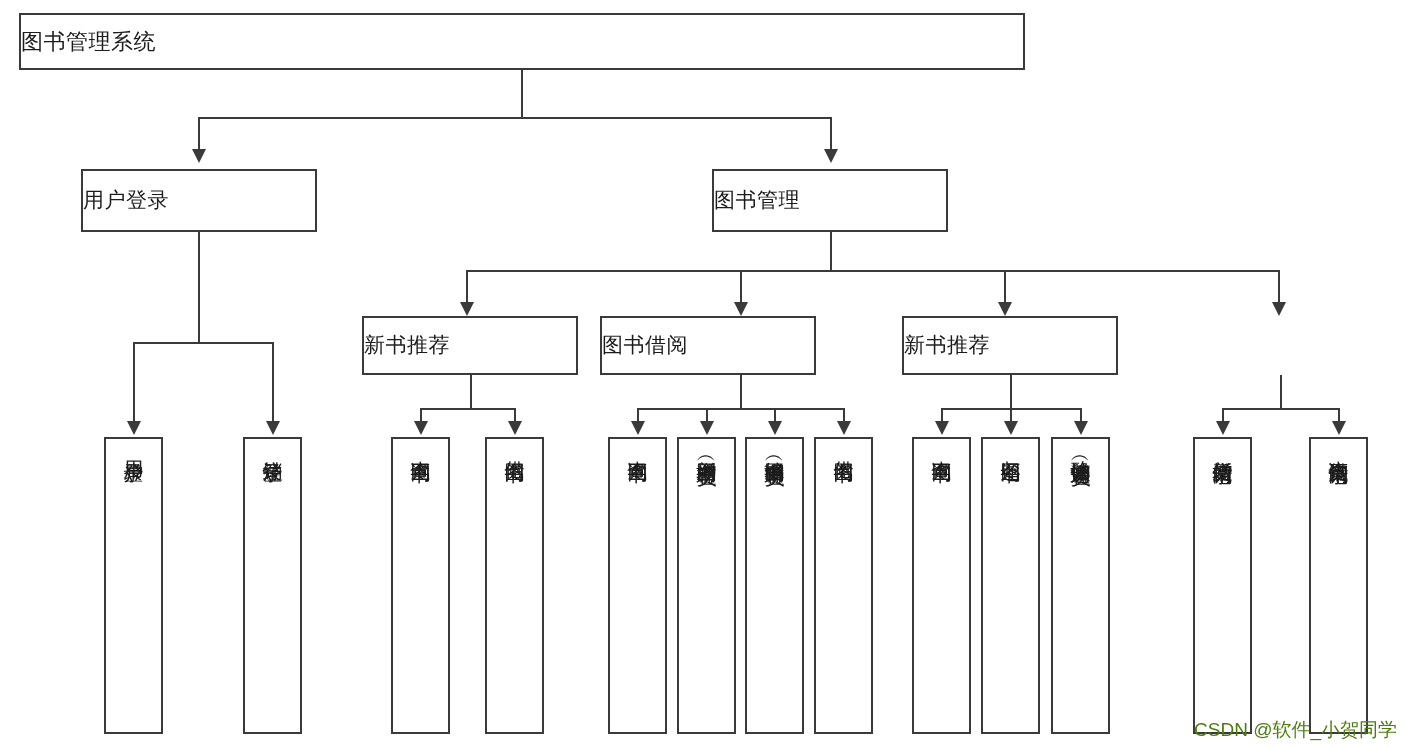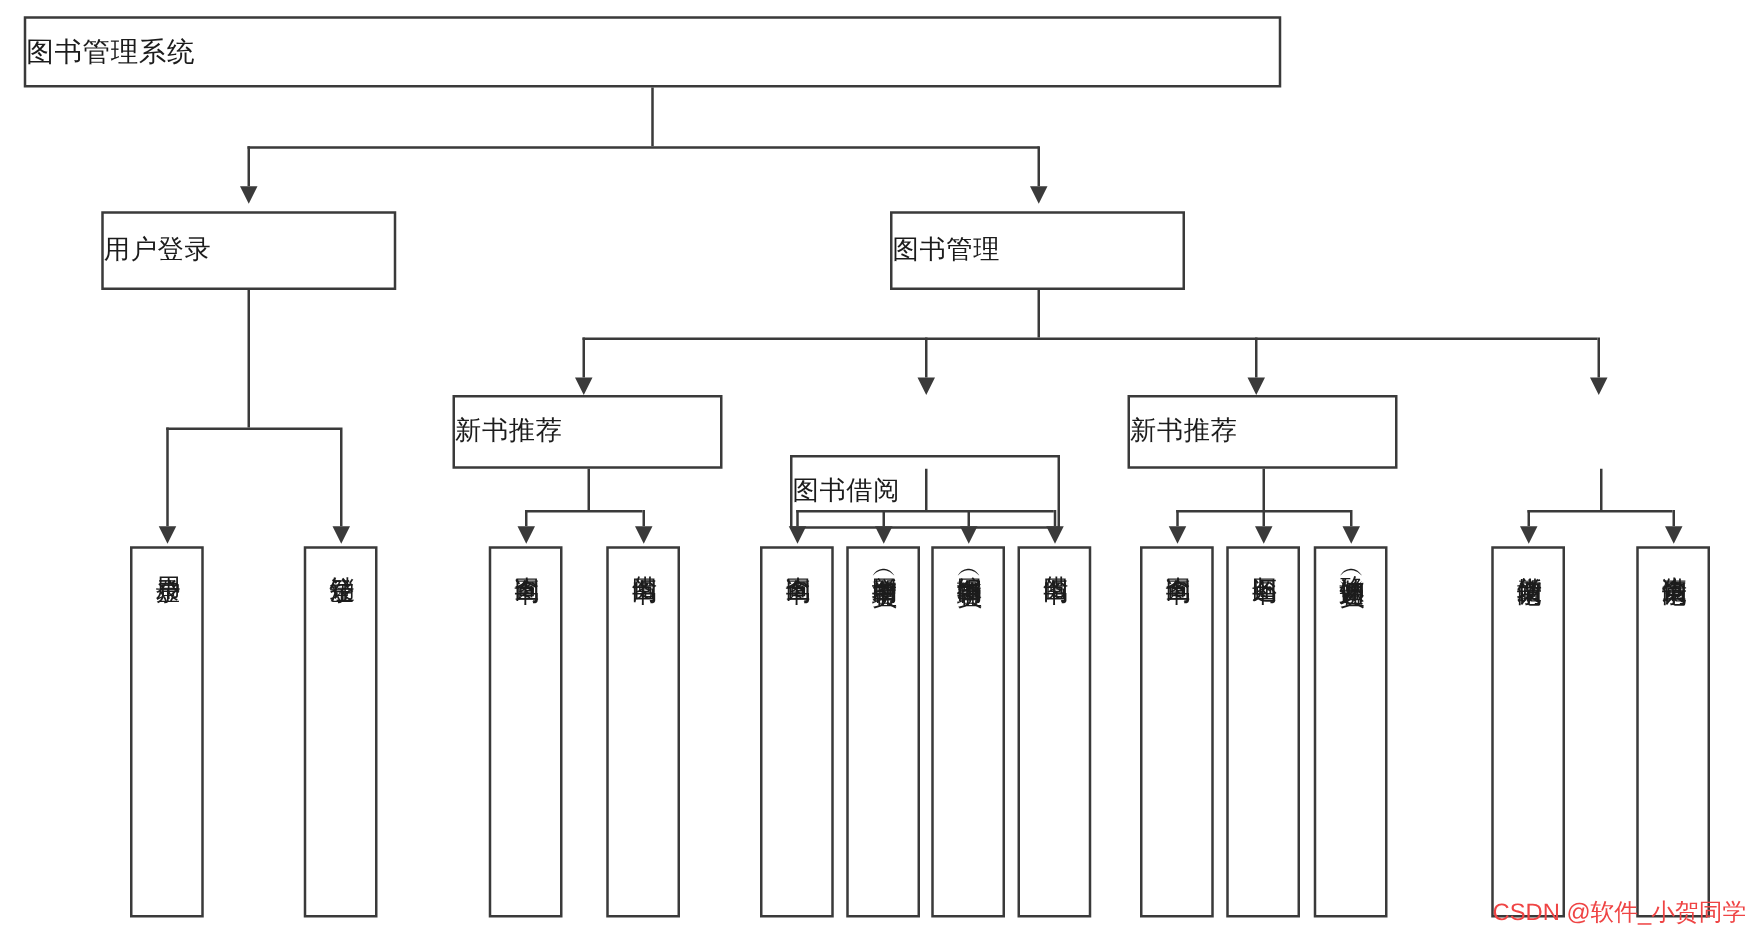--- a/index.html
+++ b/index.html
@@ -70,21 +70,21 @@
     border-left: 7px solid transparent;
     border-right: 7px solid transparent;
     border-top: 14px solid #3a3a3a;
   }
   
   #watermark {
     position: absolute;
     right: 8px;
     bottom: 4px;
     font-size: 19px;
-    color: #ef4444;
+    color: #4d7c0f;
     white-space: nowrap;
     pointer-events: none;
     user-select: none;
   }
 </style>
 </head>
 <body>
 
 <div id="canvas">
 
@@ -124,21 +124,21 @@
   <div class="vline" style="left:740px; top:270px; height:32px;"></div>
   <div class="arrow" style="left:734px; top:302px;"></div>
   <div class="vline" style="left:1004px; top:270px; height:32px;"></div>
   <div class="arrow" style="left:998px; top:302px;"></div>
   <div class="vline" style="left:1278px; top:270px; height:32px;"></div>
   <div class="arrow" style="left:1272px; top:302px;"></div>
 
   <div class="node horiz" style="left:362px; top:316px; width:216px; height:59px;">
     <span class="label">新书推荐</span>
   </div>
-  <div class="node horiz" style="left:632px; top:316px; width:216px; height:59px;margin-top:48px;">
+  <div class="node horiz" style="left:600px; top:316px; width:216px; height:59px;">
     <span class="label">图书借阅</span>
   </div>
   <div class="node horiz" style="left:902px; top:316px; width:216px; height:59px;">
     <span class="label">新书推荐</span>
   </div>
 
   <div class="vline" style="left:470px; top:375px; height:33px;"></div>
   <div class="hline" style="left:420px; top:408px; width:94px;"></div>
   <div class="vline" style="left:420px; top:408px; height:13px;"></div>
   <div class="arrow" style="left:414px; top:421px;"></div>

